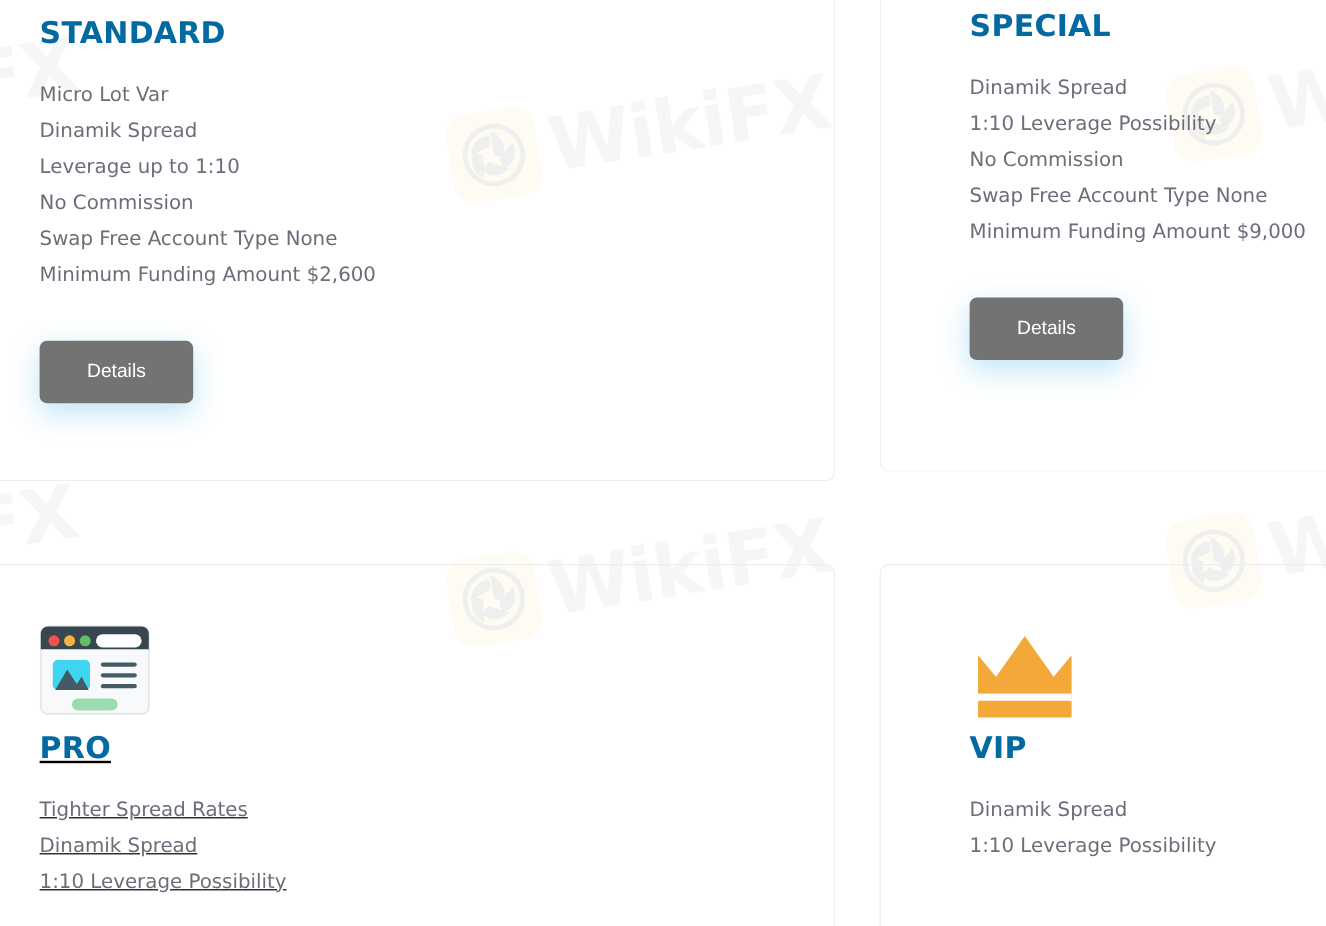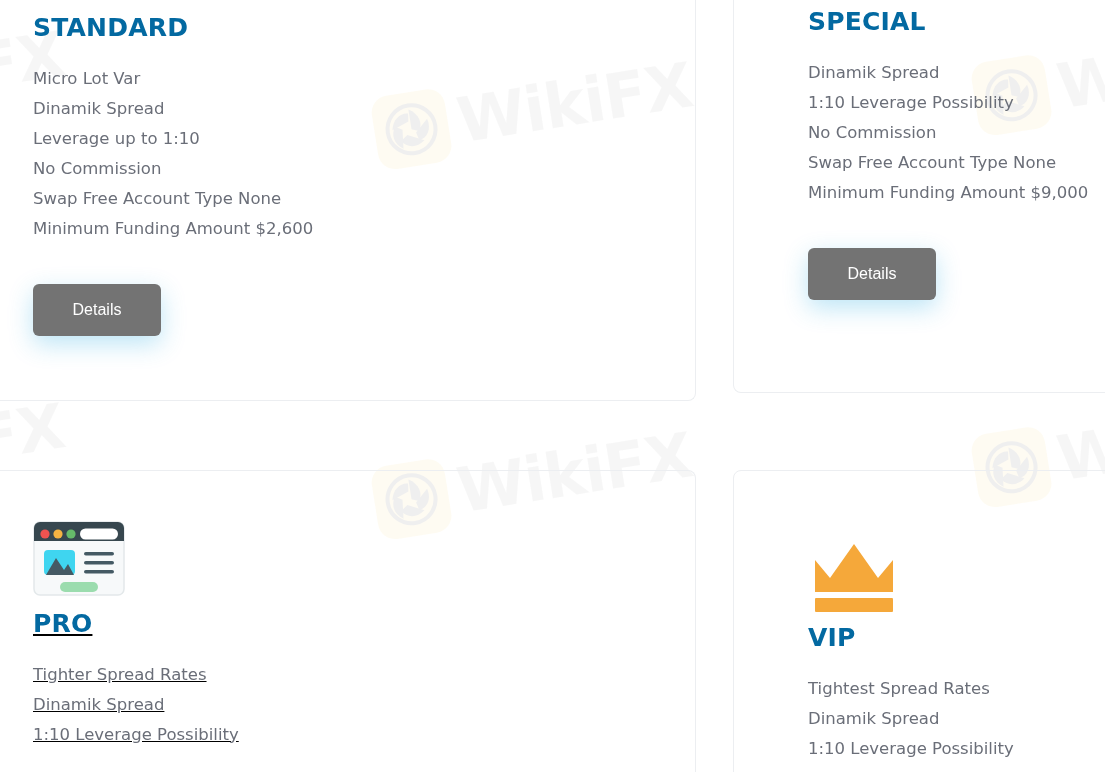--- a/index.html
+++ b/index.html
@@ -154,21 +154,21 @@
   }
 
   
   #body-standard { left: 33px; top: 14px; }
   #body-standard .details-button { margin-top: 40px; }
 
   #body-special { left: 808px; top: 8px; }
   #body-special .details-button { margin-top: 40px; }
 
   #body-pro { left: 33px; top: 512px; text-decoration: underline; }
-  #body-vip { left: 808px; top: 526px; }
+  #body-vip { left: 808px; top: 512px; }
 </style>
 </head>
 <body>
 
 <div id="watermark-layer">
 
   <div class="wm" style="left:-170px; top:60px;">
 
     <div class="wm-text">WikiFX</div>
   </div>
@@ -309,19 +309,18 @@
   <div id="body-vip" class="card-body">
     <div class="card-icon">
       <svg viewBox="0 0 92 92" xmlns="http://www.w3.org/2000/svg">
         <path d="M7 34 L22 52 L46 18 L70 52 L85 34 L85 72 L7 72 Z" fill="#f5a83a"></path>
         <rect x="7" y="66" width="78" height="8" fill="#ffffff"></rect>
         <rect x="7" y="72" width="78" height="14" rx="1" fill="#f5a83a"></rect>
       </svg>
     </div>
     <h2 class="card-title">VIP</h2>
     <ul class="feature-list">
-      <li>Tightest Spread Rates</li>
       <li>Dinamik Spread</li>
       <li>1:10 Leverage Possibility</li>
     </ul>
   </div>
 
 </div>
 
 </body></html>

